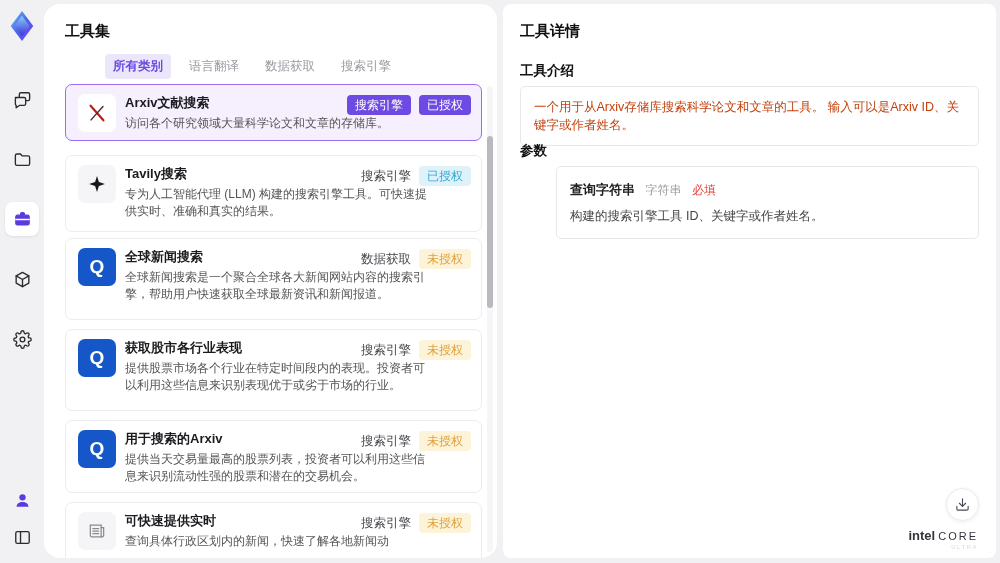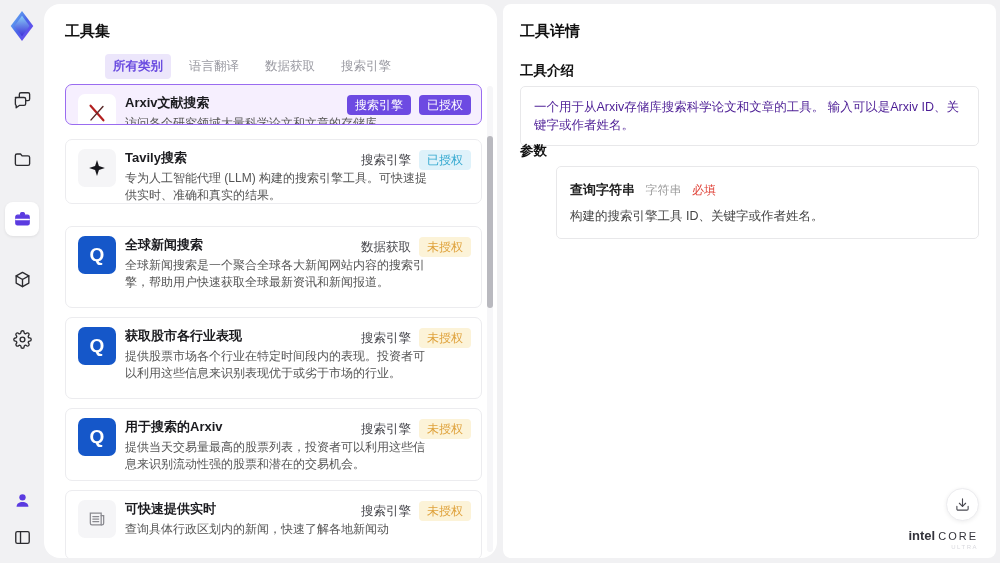--- a/index.html
+++ b/index.html
@@ -46,21 +46,21 @@
   .badge { font-size:12px; line-height:1; padding:4px 8px; border-radius:4px; white-space:nowrap; }
   .badge.solid { background:#6d4ae2; color:#ffffff; }
   .badge.blue { background:#dff2fa; color:#35a9d0; }
   .badge.yellow { background:#fcf3d8; color:#dfa23c; }
   
   .vscroll { position:absolute; right:4px; top:82px; width:6px; height:466px; background:#f6f6f8; border-radius:3px; }
   .vthumb { position:absolute; left:0; top:50px; width:6px; height:172px; background:#b9b9bf; border-radius:3px; }
   
   .section-h { position:absolute; left:17px; font-size:13.5px; font-weight:bold; color:#111; }
   .dbox { position:absolute; left:17px; right:17px; border:1px solid #e8e8ea; border-radius:5px; background:#fff; padding:11px 13px; }
-  .intro-text { font-size:12.5px; color:#4c1d95; line-height:18px; }
+  .intro-text { font-size:12.5px; color:#c2410c; line-height:18px; }
   .param-name { font-size:13px; font-weight:bold; color:#222; }
   .param-type { font-size:12px; color:#999; margin-left:6px; font-weight:normal; }
   .param-req { font-size:12px; color:#e0443a; margin-left:6px; font-weight:normal; }
   .param-desc { margin-top:9px; font-size:12.5px; color:#444; }
   
   .dl-btn { position:absolute; right:17px; bottom:37px; width:33px; height:33px; border-radius:50%; background:#fff; border:1px solid #ececef; box-shadow:0 1px 4px rgba(0,0,0,.07); display:flex; align-items:center; justify-content:center; cursor:pointer; }
   .dl-btn svg { width:15px; height:15px; stroke:#4a4a52; stroke-width:1.8; fill:none; stroke-linecap:round; stroke-linejoin:round; }
   .intel { position:absolute; right:18px; bottom:8px; text-align:center; line-height:1; }
   .intel .row1 { display:flex; align-items:baseline; gap:3px; justify-content:center; }
   .intel-word { font-size:13px; font-weight:bold; color:#33333b; letter-spacing:0; }
@@ -140,38 +140,38 @@
 
   <div class="tabs">
     <div class="tab active">所有类别</div>
     <div class="tab">语言翻译</div>
     <div class="tab">数据获取</div>
     <div class="tab">搜索引擎</div>
   </div>
 
   <div class="tool-list">
 
-    <div class="card selected" style="height:41px; margin-bottom:14px;">
+    <div class="card selected" style="height:57px; margin-bottom:14px;">
       <div class="tool-icon white">
         <svg viewBox="0 0 24 24" width="22" height="22">
           <line x1="5" y1="4" x2="19" y2="20" stroke="#b32020" stroke-width="2.4" stroke-linecap="round"></line>
           <line x1="18.5" y1="5" x2="5.5" y2="19.5" stroke="#5a2a2a" stroke-width="1.6" stroke-linecap="round"></line>
         </svg>
       </div>
       <div class="tbody">
         <div class="tname">Arxiv文献搜索</div>
         <div class="tdesc">访问各个研究领域大量科学论文和文章的存储库。</div>
       </div>
       <div class="tbadges">
         <span class="badge solid">搜索引擎</span>
         <span class="badge solid">已授权</span>
       </div>
     </div>
 
-    <div class="card" style="height:65px; margin-bottom:22px;">
+    <div class="card" style="height:77px; margin-bottom:6px;">
       <div class="tool-icon">
         <svg viewBox="0 0 24 24" width="20" height="20">
           <path d="M12 2.5 L14.3 9.7 L21.5 12 L14.3 14.3 L12 21.5 L9.7 14.3 L2.5 12 L9.7 9.7 Z" fill="#17171c"></path>
         </svg>
       </div>
       <div class="tbody">
         <div class="tname">Tavily搜索</div>
         <div class="tdesc">专为人工智能代理 (LLM) 构建的搜索引擎工具。可快速提供实时、准确和真实的结果。</div>
       </div>
       <div class="tbadges">

